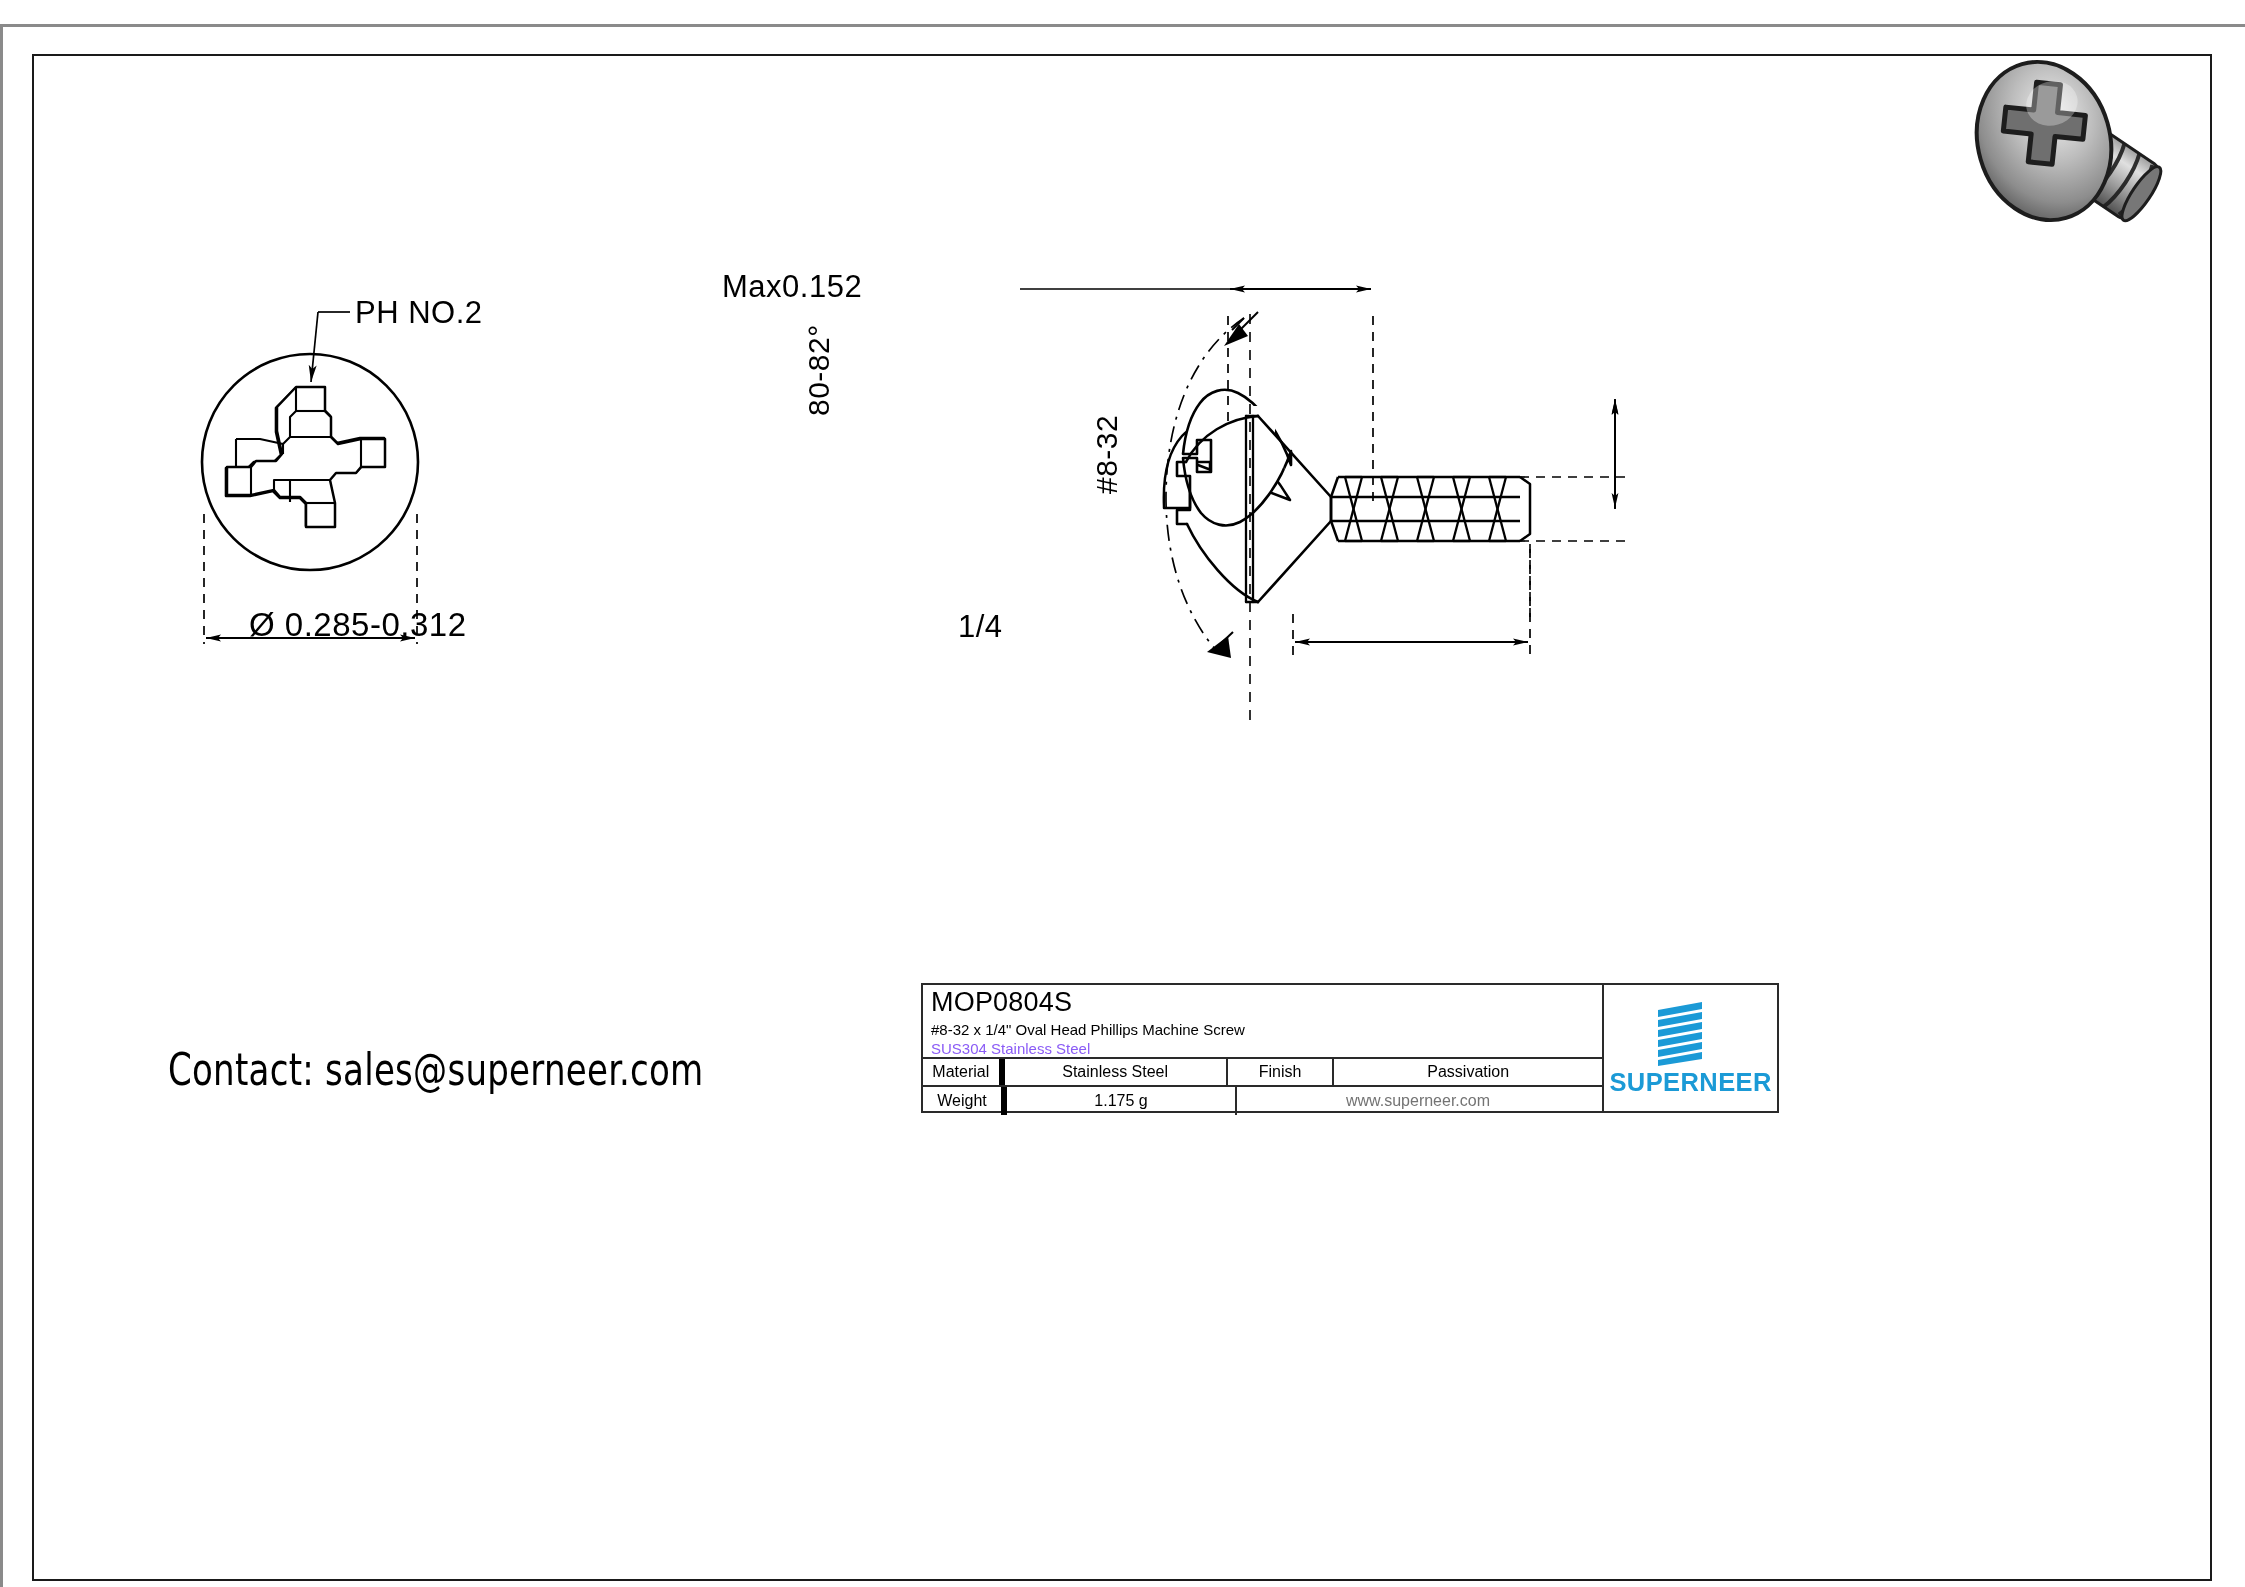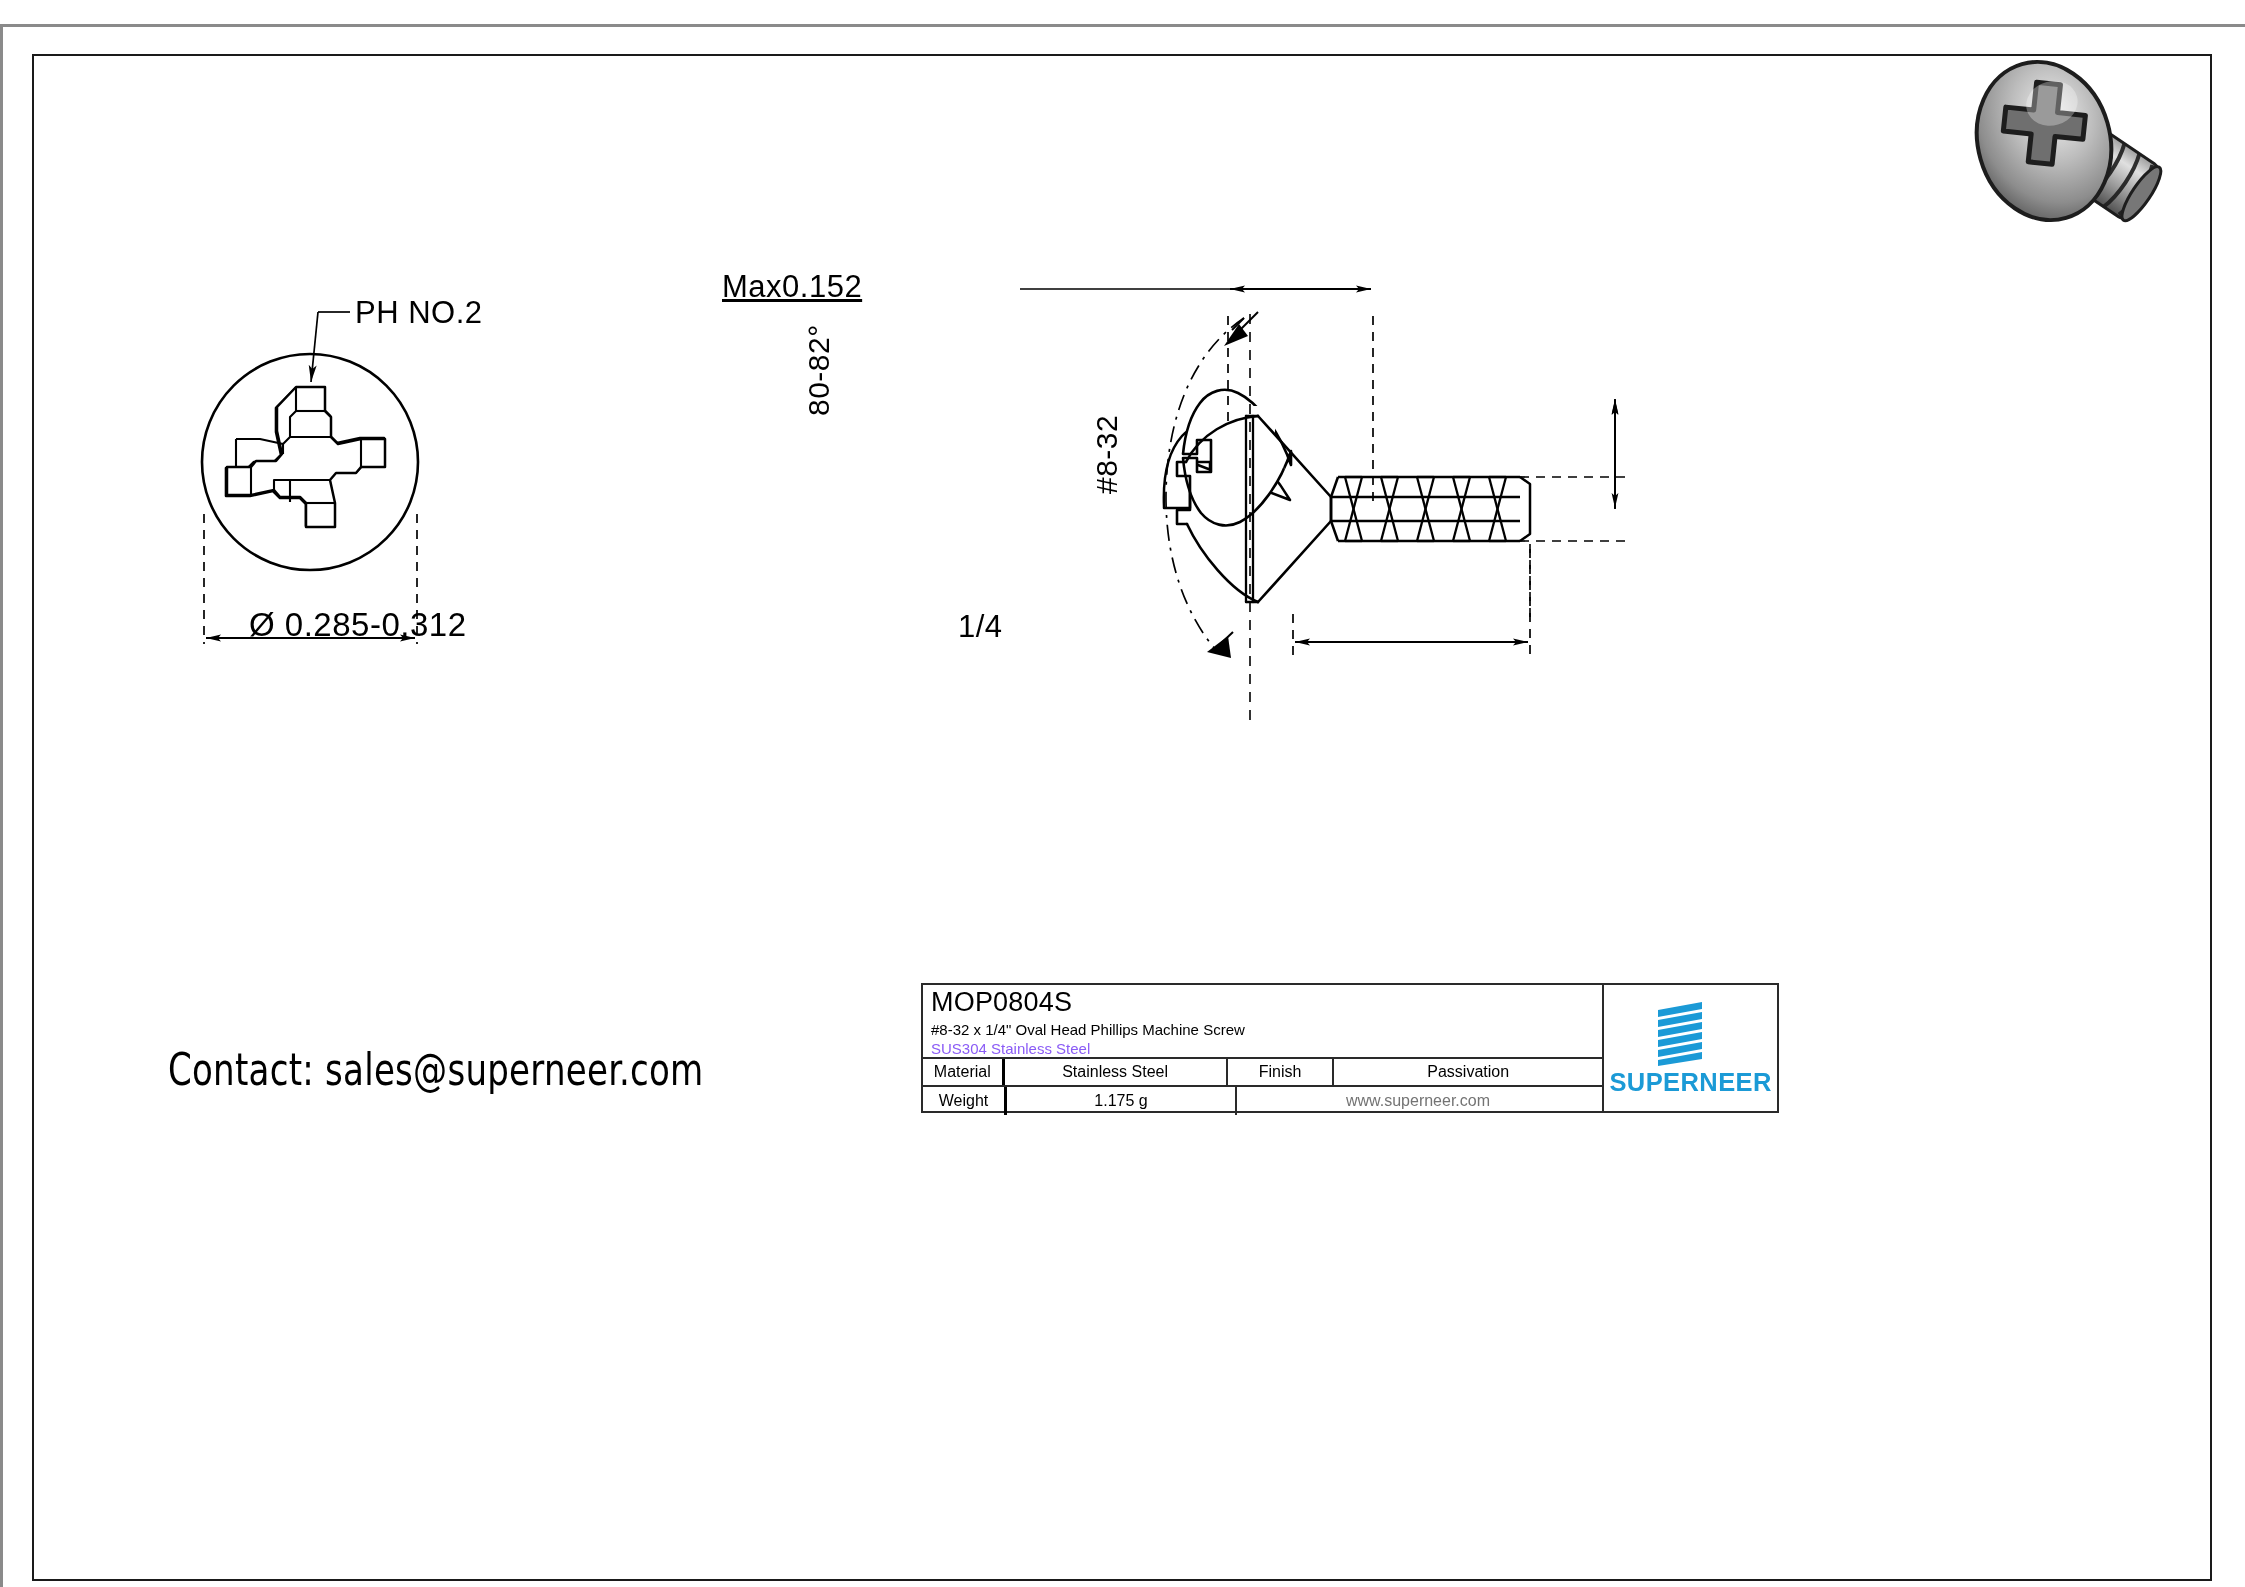--- a/index.html
+++ b/index.html
@@ -22,21 +22,21 @@
     position:absolute;left:32px;top:30px;width:2180px;height:1527px;
     border:2px solid #1a1a1a;box-sizing:border-box;background:transparent;
   }
 
   .svg-layer{position:absolute;left:0;top:0;width:2245px;height:1587px;pointer-events:none;}
 
   
   .lbl{position:absolute;color:#000;white-space:nowrap;font-family:"Liberation Sans", sans-serif;}
   .lbl-ph{left:355px;top:271px;font-size:31px;letter-spacing:.5px;}
   .lbl-dia{left:249px;top:582px;font-size:33px;letter-spacing:.5px;}
-  .lbl-max{left:722px;top:245px;font-size:31px;letter-spacing:.5px;text-decoration:underline;}
+  .lbl-max{left:722px;top:245px;font-size:31px;letter-spacing:.5px;}
   .lbl-quarter{left:958px;top:585px;font-size:31px;letter-spacing:.5px;}
   .lbl-ang{
     left:802px;top:392px;font-size:30px;letter-spacing:.5px;
     transform:rotate(-90deg);transform-origin:left top;
   }
   .lbl-832{
     left:1090px;top:470px;font-size:30px;letter-spacing:.5px;
     transform:rotate(-90deg);transform-origin:left top;
   }
 
@@ -58,21 +58,21 @@
   .tb-desc1{font-size:15px;color:#000;line-height:1.26;margin-top:5px;}
   .tb-desc2{font-size:15px;color:#8b5cf6;line-height:1.26;}
 
   .tb-rows{position:absolute;left:0;top:74px;right:0;bottom:0;}
   .tb-row{display:flex;height:28px;box-sizing:border-box;}
   .tb-row.first{border-bottom:2px solid #2a2a2a;}
   .tb-cell{
     display:flex;align-items:center;justify-content:center;
     font-size:16px;color:#000;box-sizing:border-box;height:100%;
   }
-  .c-lab{width:84px;border-right:3px solid #000000;}
+  .c-lab{width:84px;border-right:6px solid #000000;}
   .c-val{width:230px;border-right:2px solid #2a2a2a;}
   .c-fin{width:110px;border-right:2px solid #2a2a2a;}
   .c-pas{width:276px;}
   .c-www{width:362px;color:#737373;}
   .logobox{
     position:absolute;left:1604px;top:959px;width:175px;height:130px;
     border:2px solid #2a2a2a;border-left:none;box-sizing:border-box;background:#fff;
     display:flex;flex-direction:column;align-items:center;justify-content:center;
   }
   .logomark{width:70px;height:66px;display:block;}

